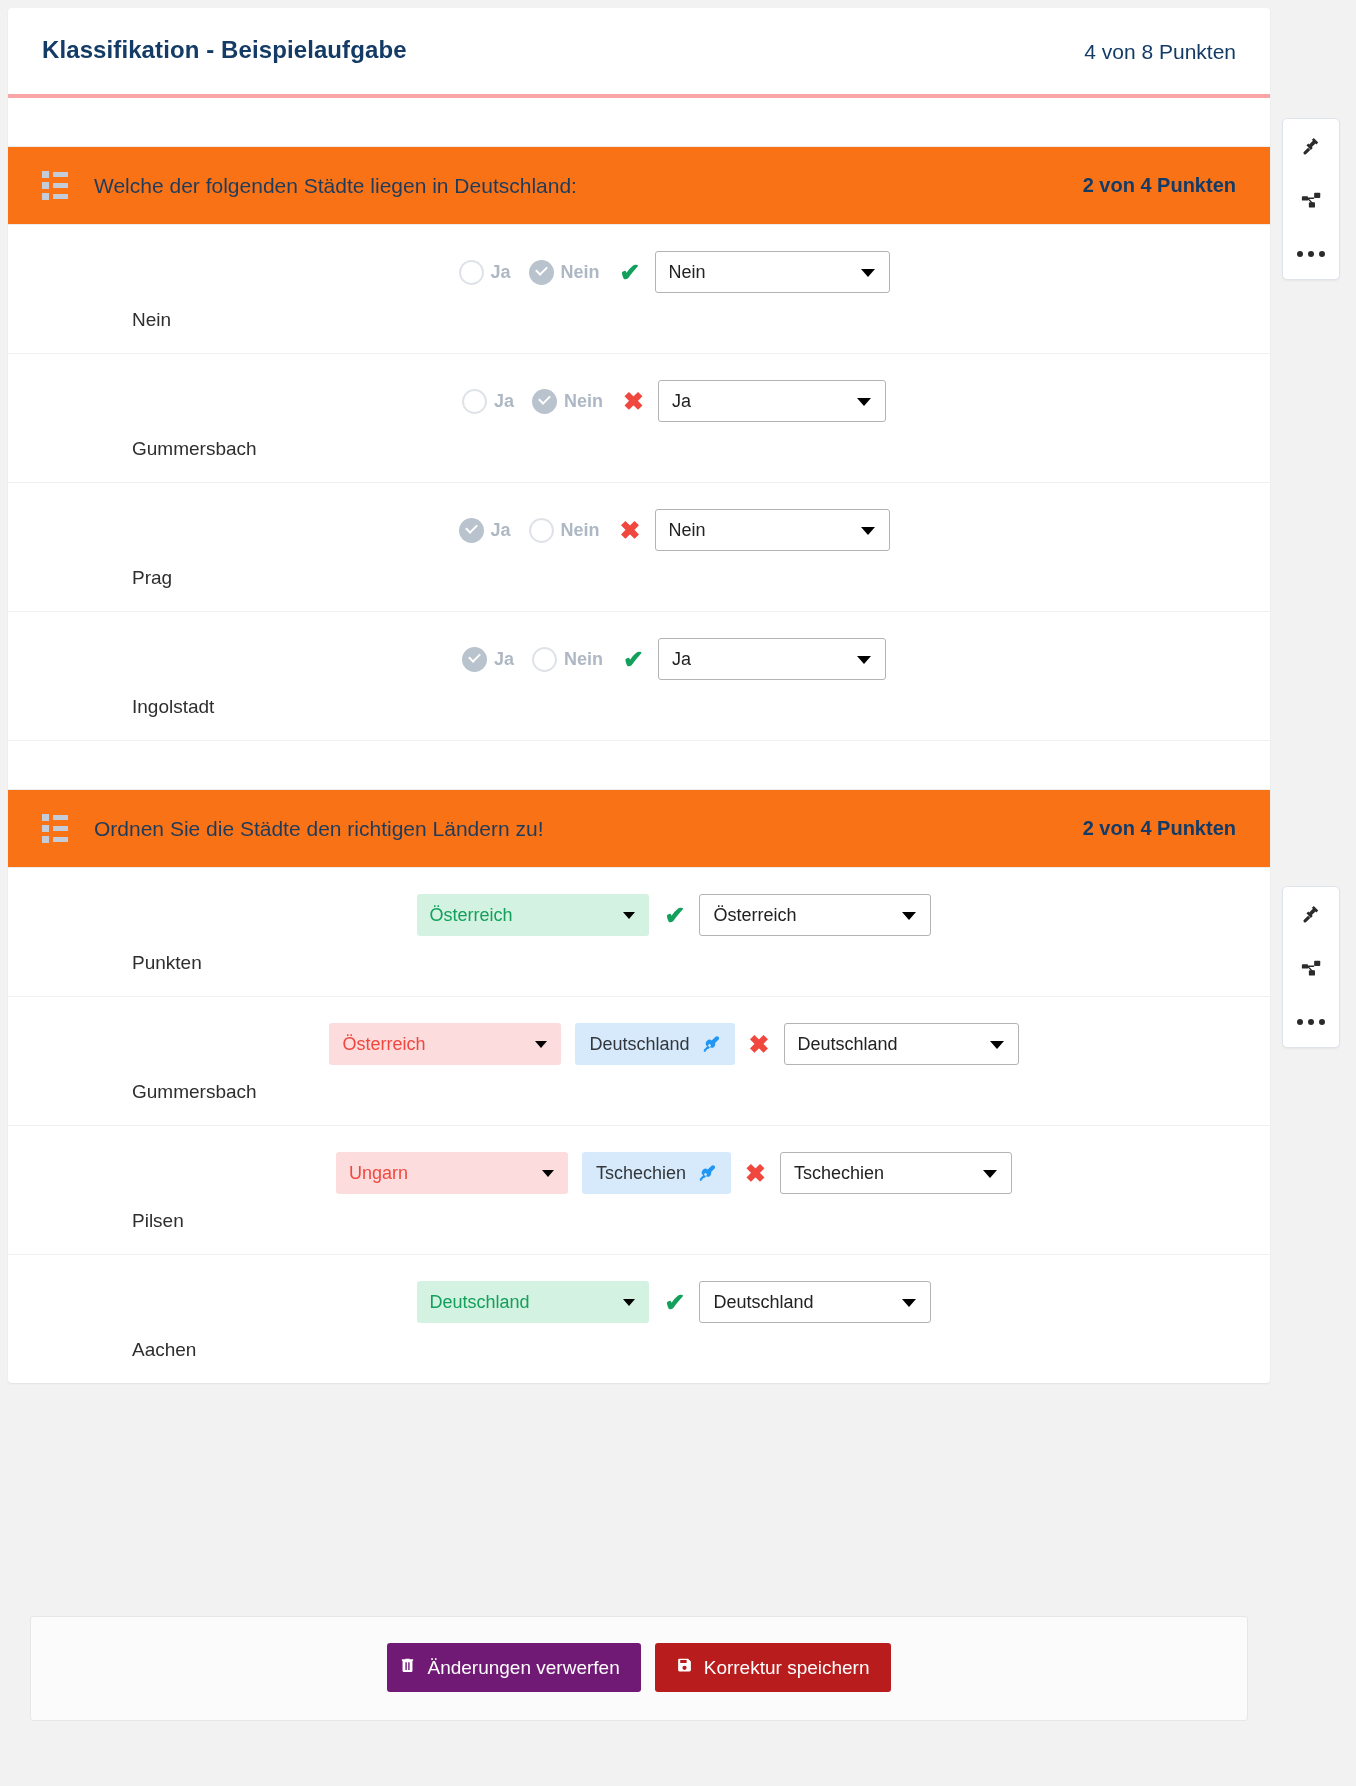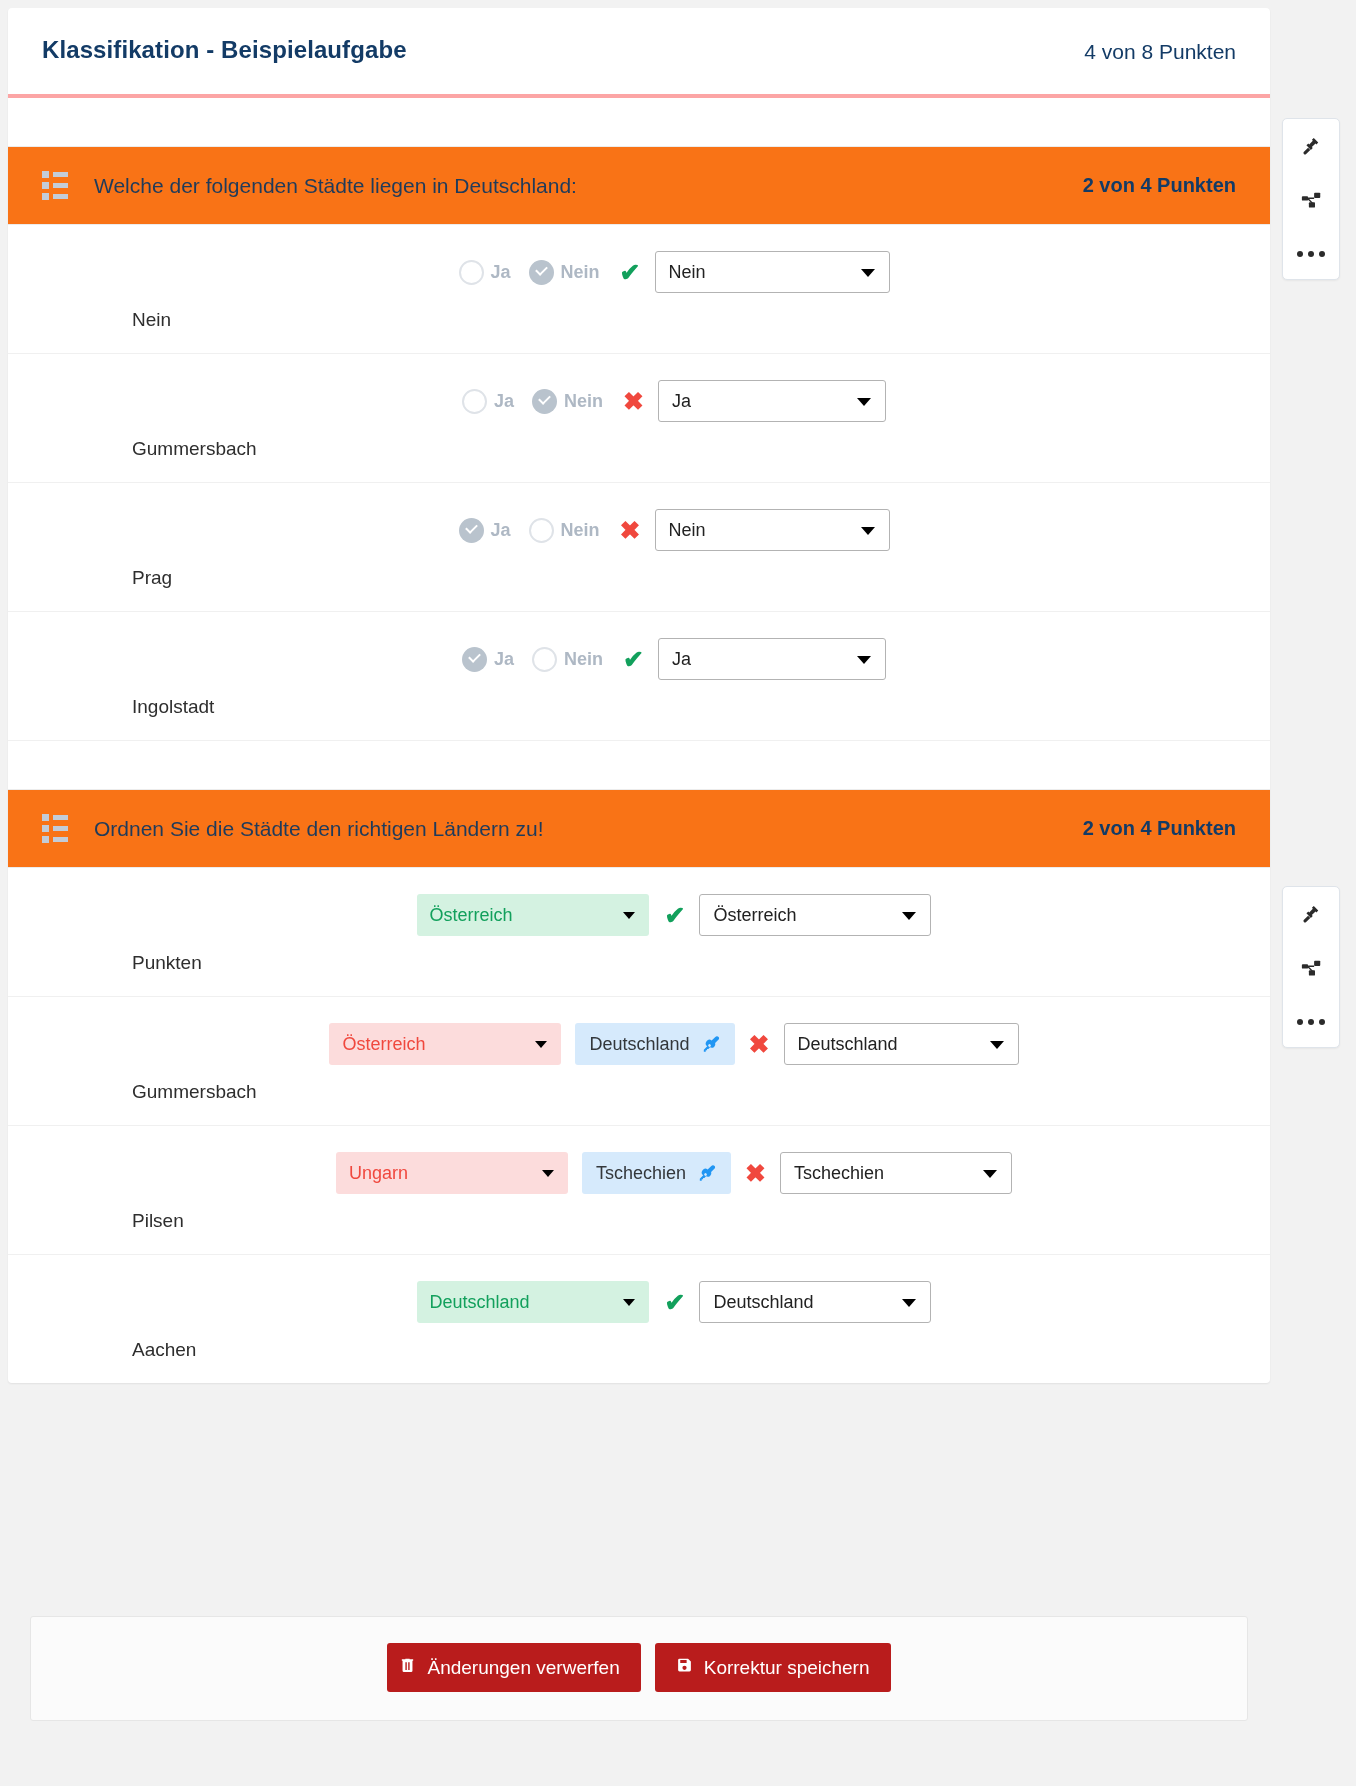--- a/index.html
+++ b/index.html
@@ -262,21 +262,21 @@
     gap: 11px;
     border: none;
     border-radius: 3px;
     padding: 13px 21px;
     font-size: 19px;
     color: #ffffff;
     font-family: "Liberation Sans", sans-serif;
     cursor: pointer;
     white-space: nowrap;
   }
-  .btn.danger  { background: #b91c1c; padding-left: 12px; }
+  .btn.danger  { background: #701a75; padding-left: 12px; }
   .btn.primary { background: #b91c1c; }
 
   
   .tool-panel {
     position: absolute;
     width: 58px;
     box-sizing: border-box;
     background: #ffffff;
     border: 1px solid #dfe4ea;
     border-radius: 5px;

